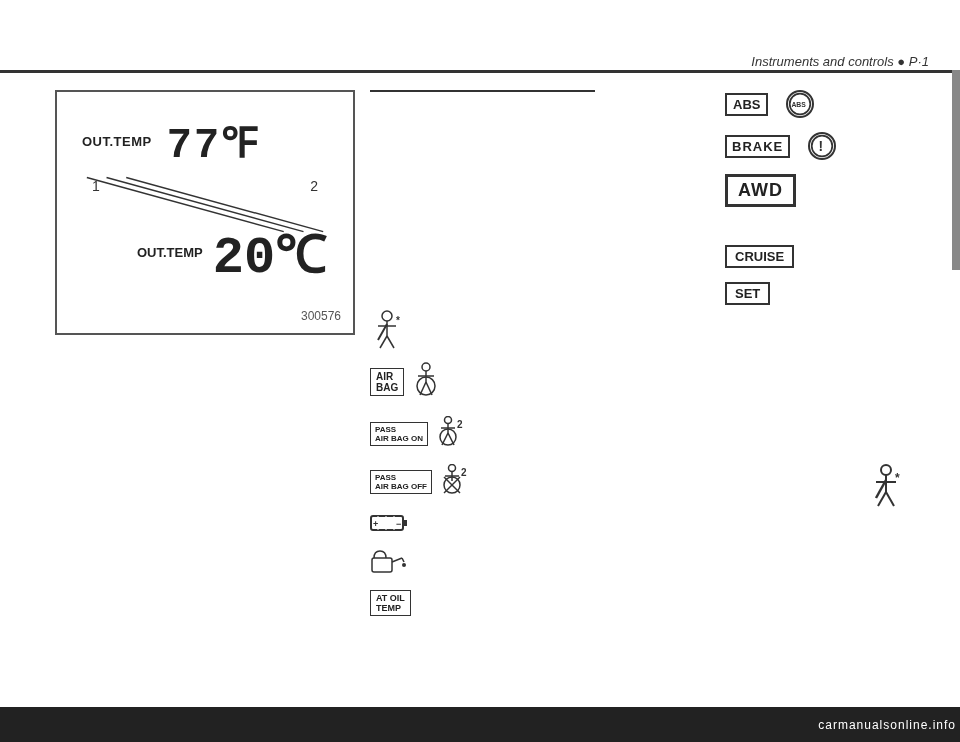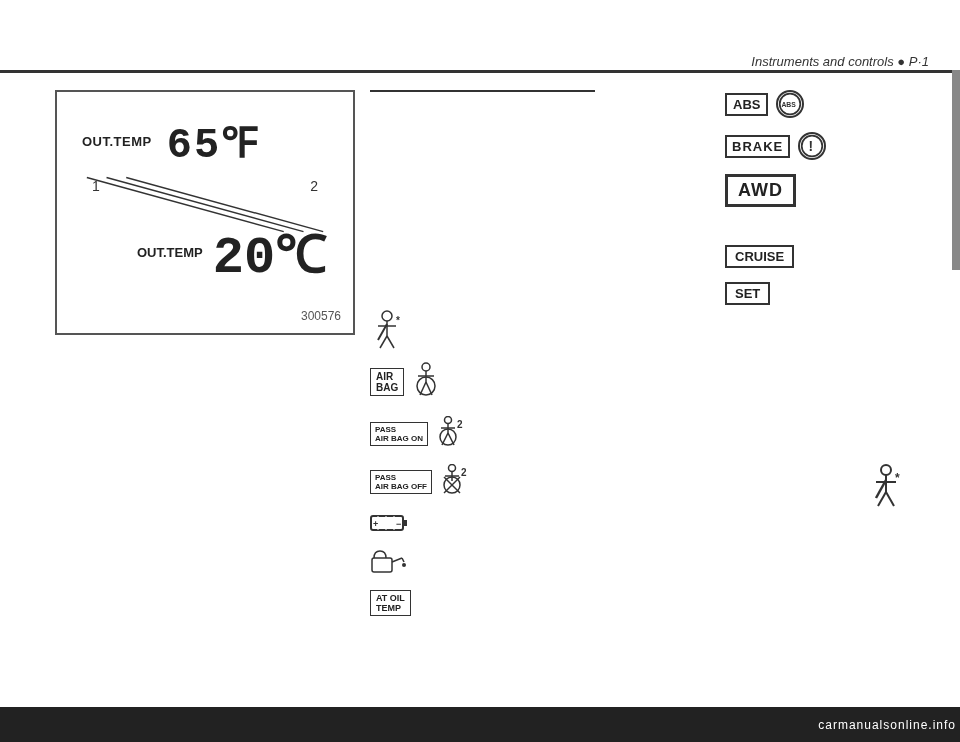--- a/index.html
+++ b/index.html
@@ -151,21 +151,21 @@
       top: 90px;
       right: 55px;
       width: 180px;
       display: flex;
       flex-direction: column;
       gap: 14px;
     }
     .abs-row {
       display: flex;
       align-items: center;
-      gap: 8px;
+      gap: 18px;
     }
     .abs-label {
       border: 2px solid #333;
       padding: 2px 6px;
       font-size: 13px;
       font-weight: bold;
       color: #222;
       background: #fff;
     }
     .abs-circle-icon {
@@ -314,21 +314,21 @@
   </span>
 </div>
 <div class="header-line"></div>
 <div class="side-bar"></div>
 
 <div class="display-panel">
   <div class="display-panel-inner">
 
     <div class="out-temp-top">
       <span class="out-temp-label">OUT.TEMP</span>
-      <span class="temp-value-f">65℉</span>
+      <span class="temp-value-f">77℉</span>
     </div>
 
     <div class="dividers-row">
       <span class="divider-num">1</span>
       <span class="divider-num">2</span>
     </div>
 
     <div class="diagonal-lines">
       <svg viewBox="0 0 260 60" xmlns="http://www.w3.org/2000/svg">
         <line x1="30" y1="0" x2="230" y2="55" stroke="#333" stroke-width="1.5"></line>

